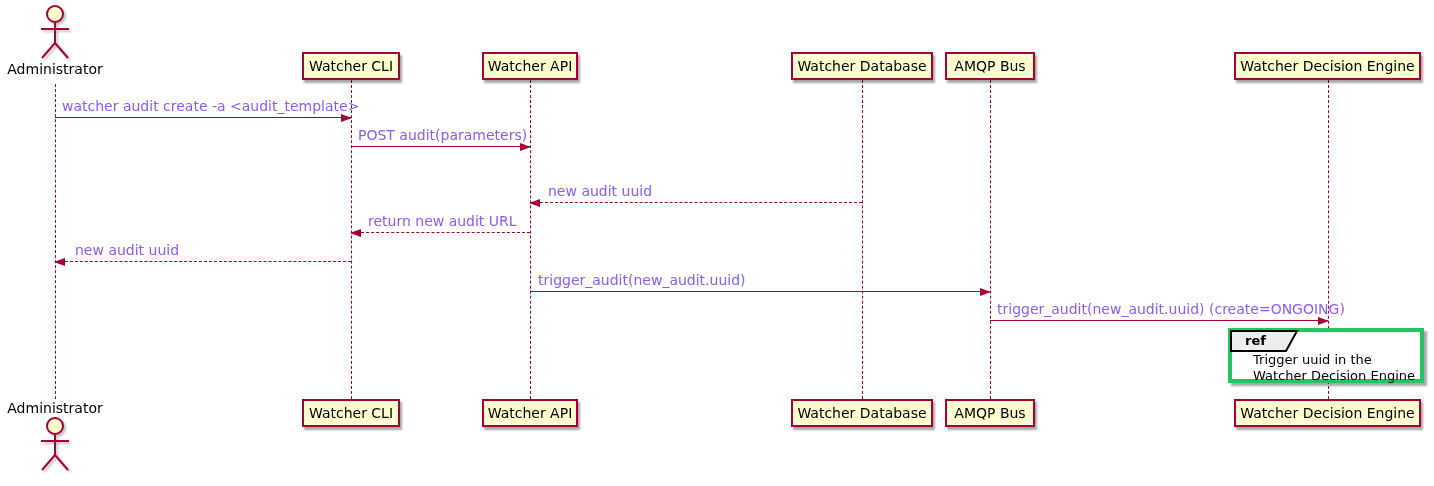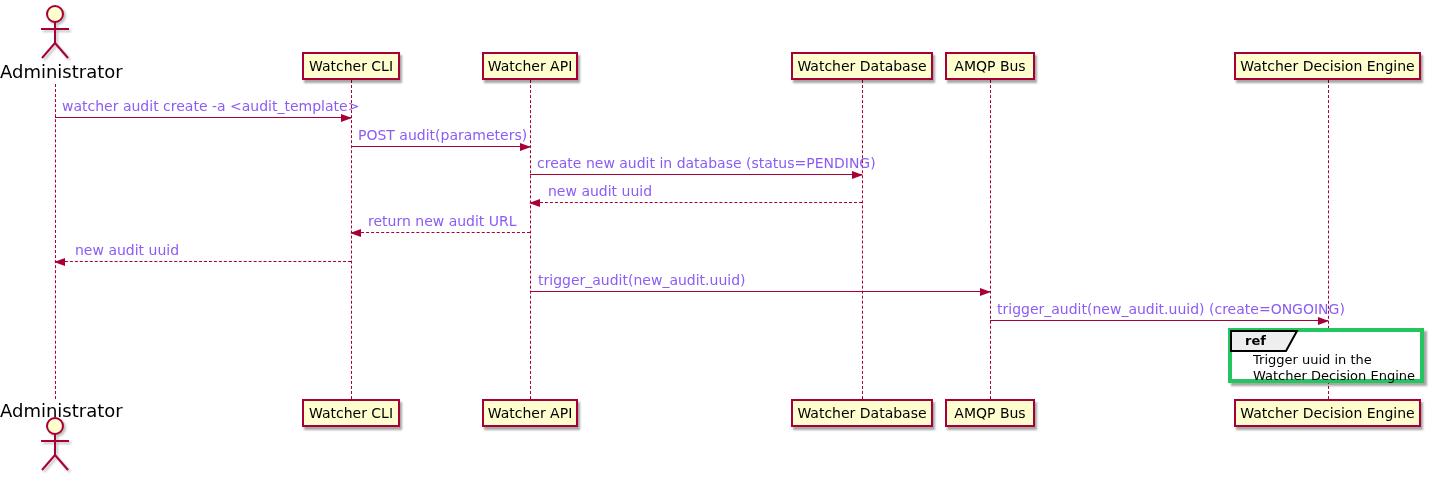--- a/index.html
+++ b/index.html
@@ -36,21 +36,21 @@
   .pb-api-bot {left:482px;top:399px;width:96px;}
   .pb-db-bot  {left:791px;top:399px;width:142px;}
   .pb-amqp-bot{left:945px;top:399px;width:90px;}
   .pb-wde-bot {left:1234px;top:399px;width:187px;}
   
   .actor-fig{position:absolute;left:30px;width:50px;height:58px;
     filter:drop-shadow(2px 2px 1px rgba(0,0,0,0.25));}
   .actor-top{top:3px;}
   .actor-bot{top:415px;}
   .actor-label{position:absolute;left:0px;width:110px;text-align:center;
-    font-size:18px;white-space:nowrap;}
+    font-size:14px;white-space:nowrap;}
   .al-top{top:61px;}
   .al-bot{top:400px;}
   
   .msg{position:absolute;height:17px;}
   .msg .lbl{position:absolute;bottom:4px;white-space:nowrap;font-size:14px;color:#8b5cf6;}
   .msg .line{position:absolute;left:0;right:0;bottom:0;height:0;}
   .msg .line.solid {border-top:1px solid #A80036;}
   .msg .line.dashed{border-top:1px dashed #A80036;}
   .msg .head{position:absolute;width:0;height:0;bottom:-4px;}
   .msg .head.right{right:-1px;border-left:11px solid #A80036;
@@ -106,25 +106,20 @@
   <div class="msg m1">
     <span class="lbl">watcher audit create -a &lt;audit_template&gt;</span>
     <div class="line solid"></div>
     <div class="head right"></div>
   </div>
   <div class="msg m2">
     <span class="lbl">POST audit(parameters)</span>
     <div class="line solid"></div>
     <div class="head right"></div>
   </div>
-  <div class="msg m3">
-    <span class="lbl">create new audit in database (status=PENDING)</span>
-    <div class="line solid"></div>
-    <div class="head right"></div>
-  </div>
   <div class="msg m4">
     <span class="lbl">new audit uuid</span>
     <div class="line dashed"></div>
     <div class="head left"></div>
   </div>
   <div class="msg m5">
     <span class="lbl">return new audit URL</span>
     <div class="line dashed"></div>
     <div class="head left"></div>
   </div>

